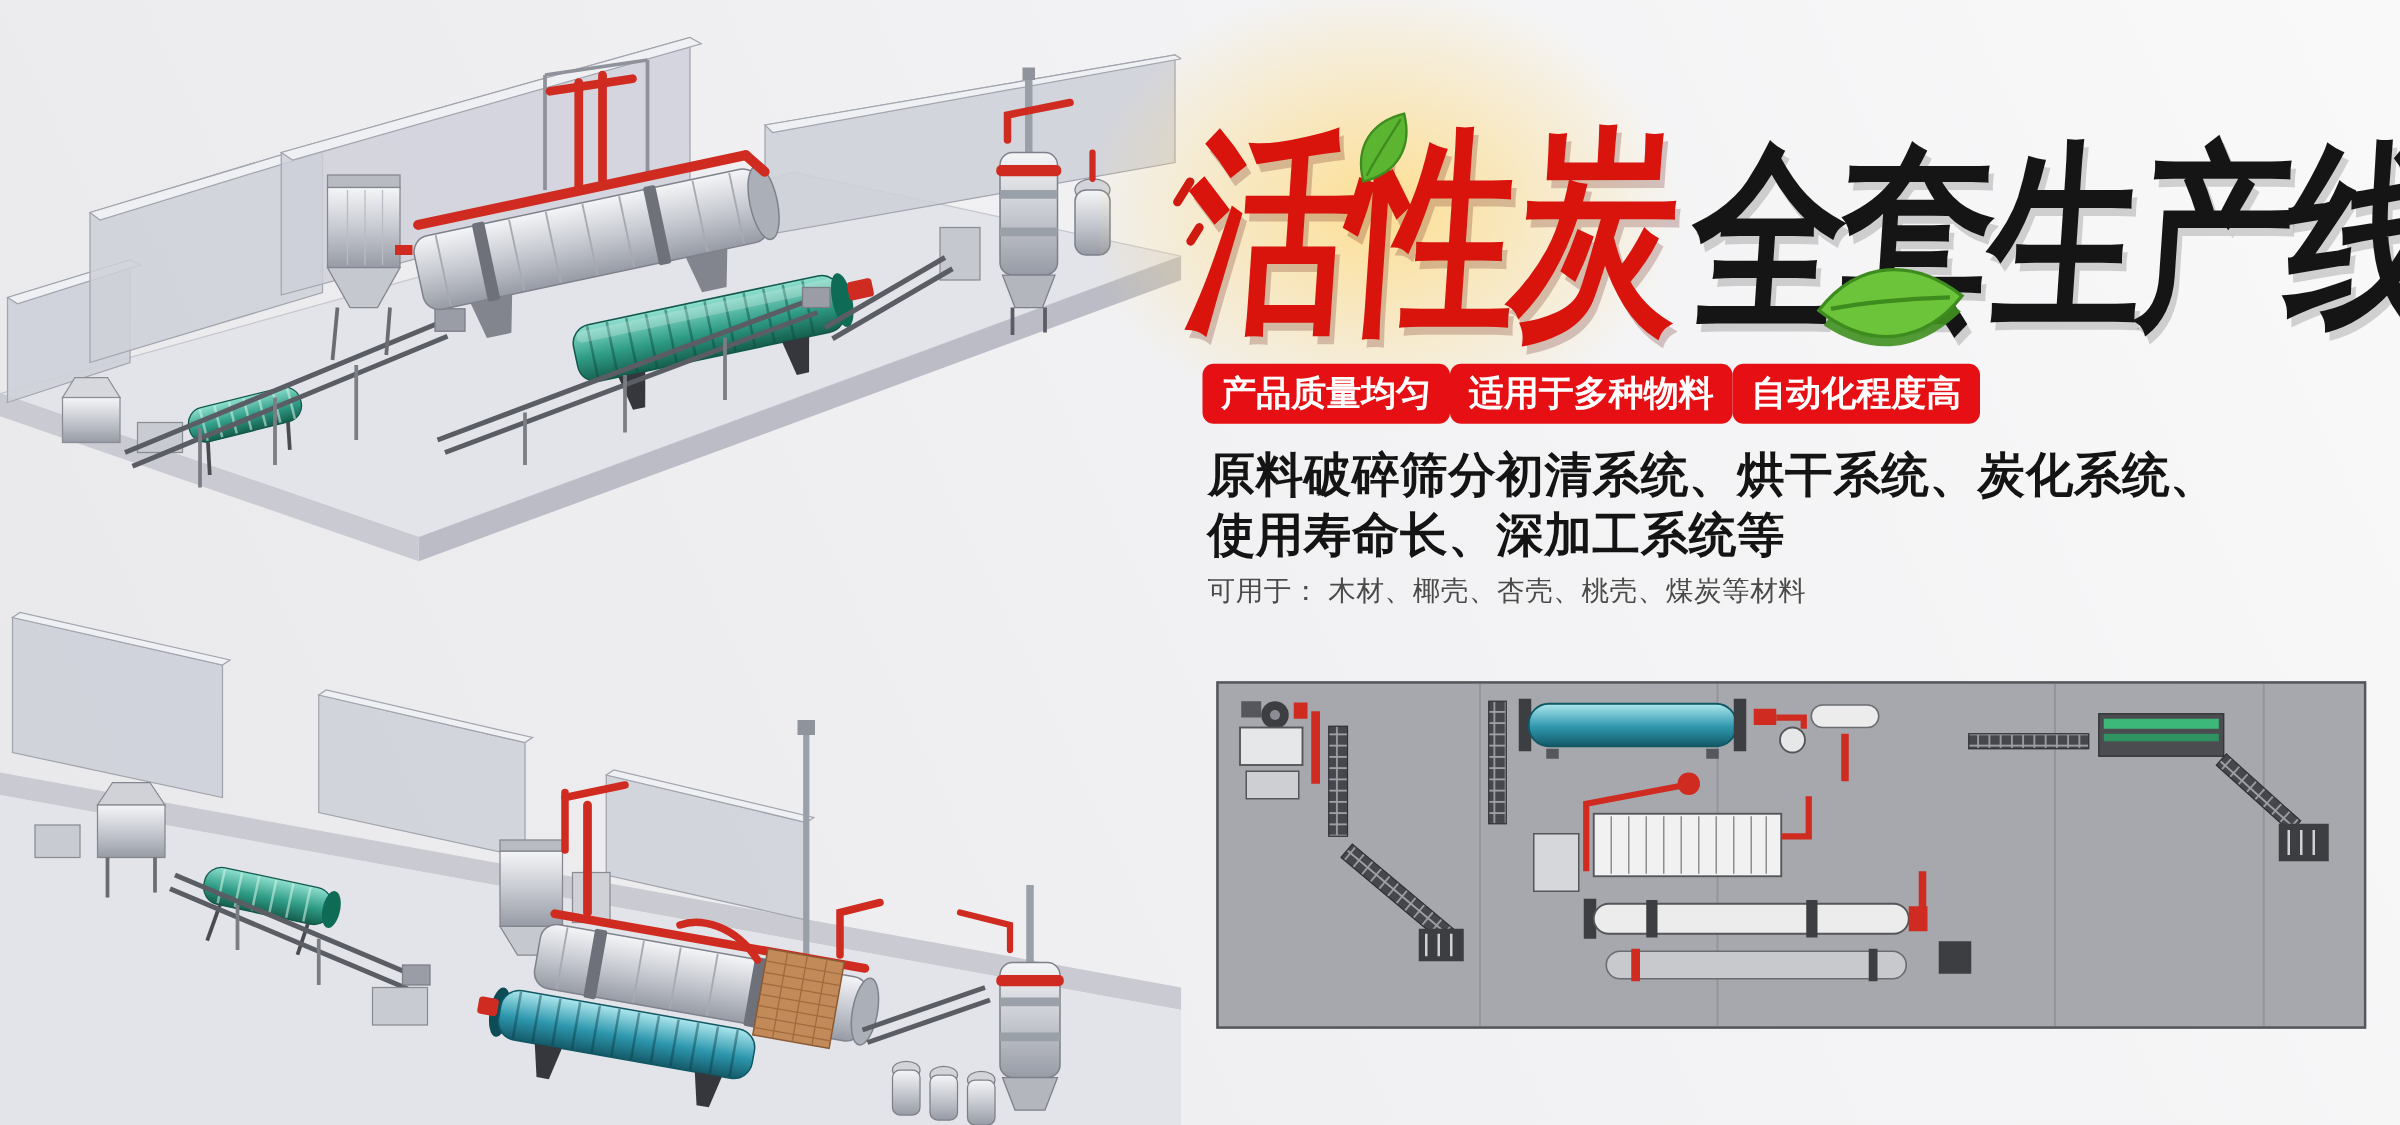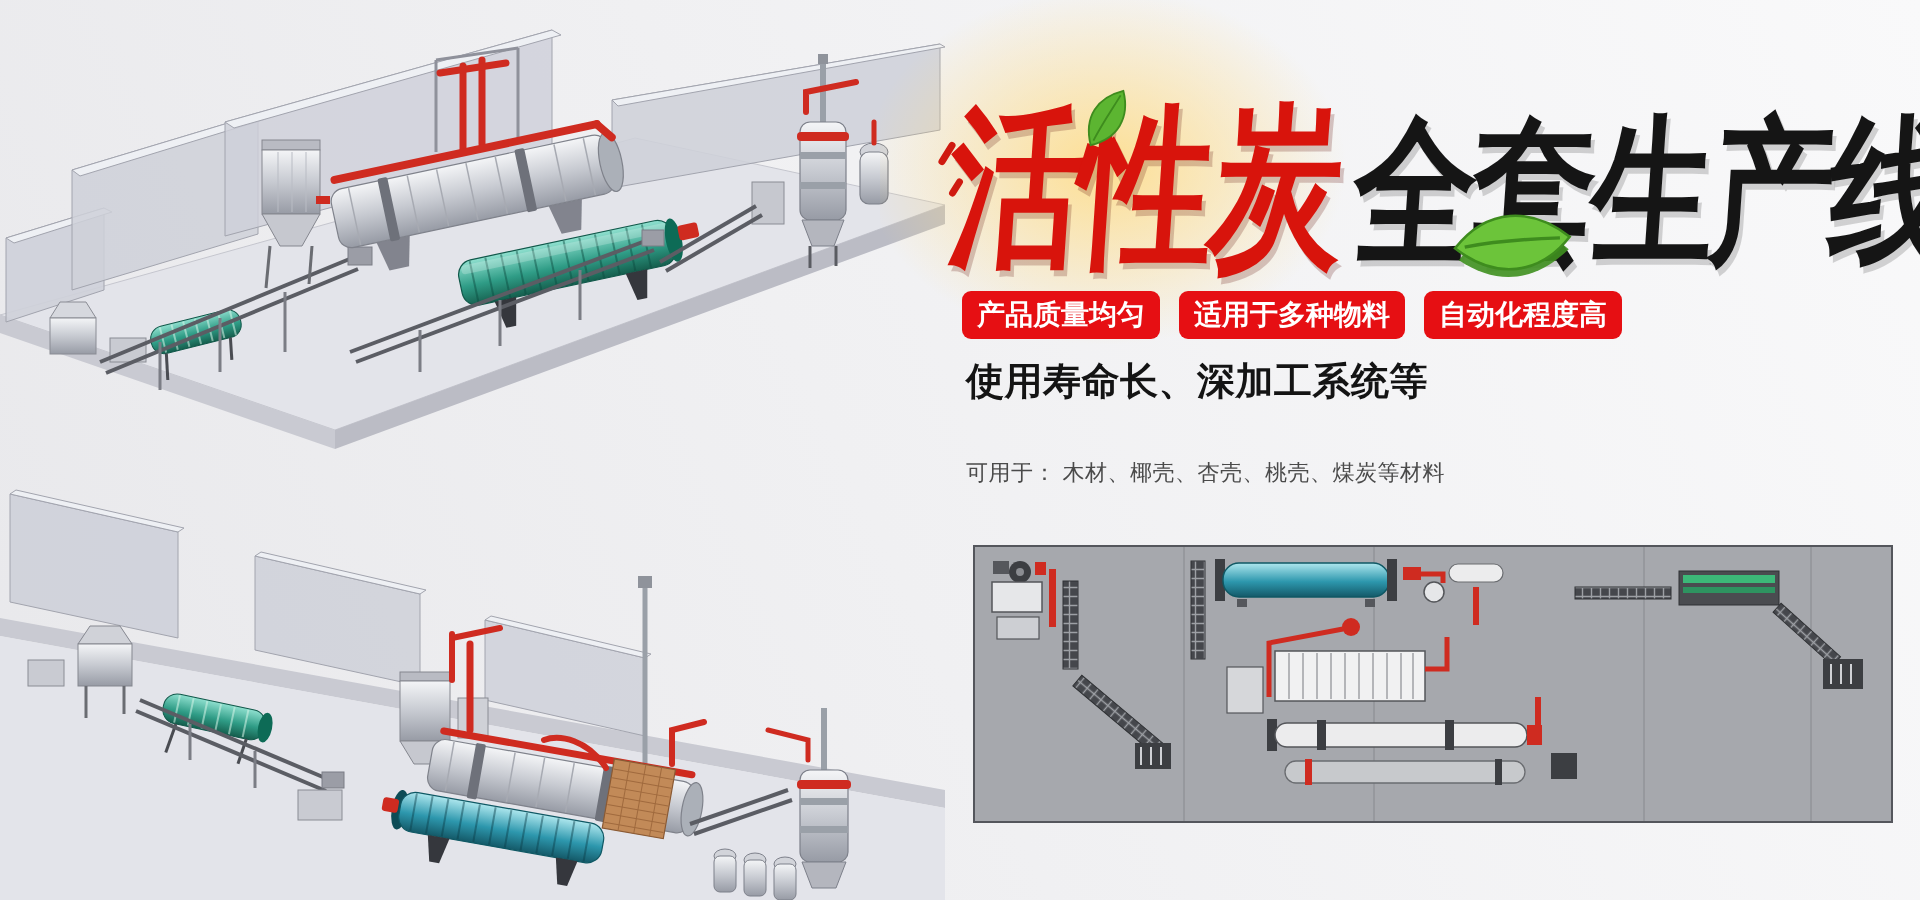--- a/index.html
+++ b/index.html
@@ -15,21 +15,21 @@
              transform:scaleY(1.30);transform-origin:left top;letter-spacing:-4px;z-index:2}
   .title-red,.title-black{display:inline-block;font-weight:900;transform:skewX(-5deg)}
   .title-red{font-size:134px;color:#d8140c;text-shadow:4px 5px 0 rgba(90,8,4,.22)}
   .title-black{font-size:123px;color:#151515;margin-left:14px;text-shadow:4px 5px 0 rgba(0,0,0,.16)}
   .dash{position:absolute;width:26px;height:7px;border-radius:4px;background:#cf1a10;transform:rotate(-58deg);z-index:1}
   #dash1{left:934px;top:150px}
   #dash2{left:946px;top:184px;width:20px}
   .leaf{position:absolute;z-index:3}
   #leaf1{left:1079px;top:90px;transform:rotate(-14deg)}
   #leaf2{left:1462px;top:194px;transform:rotate(38deg)}
-  .badges{position:absolute;left:962px;top:291px;display:flex;gap:19px;z-index:2}
+  .badges{position:absolute;left:962px;top:291px;display:flex;gap:0;z-index:2}
   .badge{background:#e60f13;color:#fff;font-size:28px;font-weight:700;line-height:1;
          padding:10px 15px;border-radius:9px;white-space:nowrap}
   .desc{position:absolute;left:966px;top:358px;font-size:38px;font-weight:800;color:#141414;
         line-height:1.26;letter-spacing:.5px;z-index:2}
   .materials{position:absolute;left:966px;top:458px;font-size:22px;font-weight:400;color:#4a4a4a;
              letter-spacing:.5px;z-index:2}
   .diagram{position:absolute;left:973px;top:545px;width:920px;height:278px;box-sizing:border-box;
            border:2px solid #54565c;background:#a6a8ad;z-index:2}
   .diagram svg{display:block;width:100%;height:100%}
 </style>
@@ -362,20 +362,21 @@
     <path d="M8 48 C22 32 36 20 48 10" stroke="#3e8c1e" stroke-width="2" fill="none"></path>
   </svg>
 
   <div class="badges">
     <div class="badge">产品质量均匀</div>
     <div class="badge">适用于多种物料</div>
     <div class="badge">自动化程度高</div>
   </div>
 
   <div class="desc">
+    <div>原料破碎筛分初清系统、烘干系统、炭化系统、</div>
     <div>使用寿命长、深加工系统等</div>
   </div>
 
   <div class="materials">可用于： 木材、椰壳、杏壳、桃壳、煤炭等材料</div>
 
   <div class="diagram">
     <svg viewBox="0 0 916 274">
       <rect x="0" y="0" width="916" height="274" fill="#a6a8ad"></rect>
       <g stroke="#93959a" stroke-width="1.6">
         <line x1="209" y1="0" x2="209" y2="274"></line>

